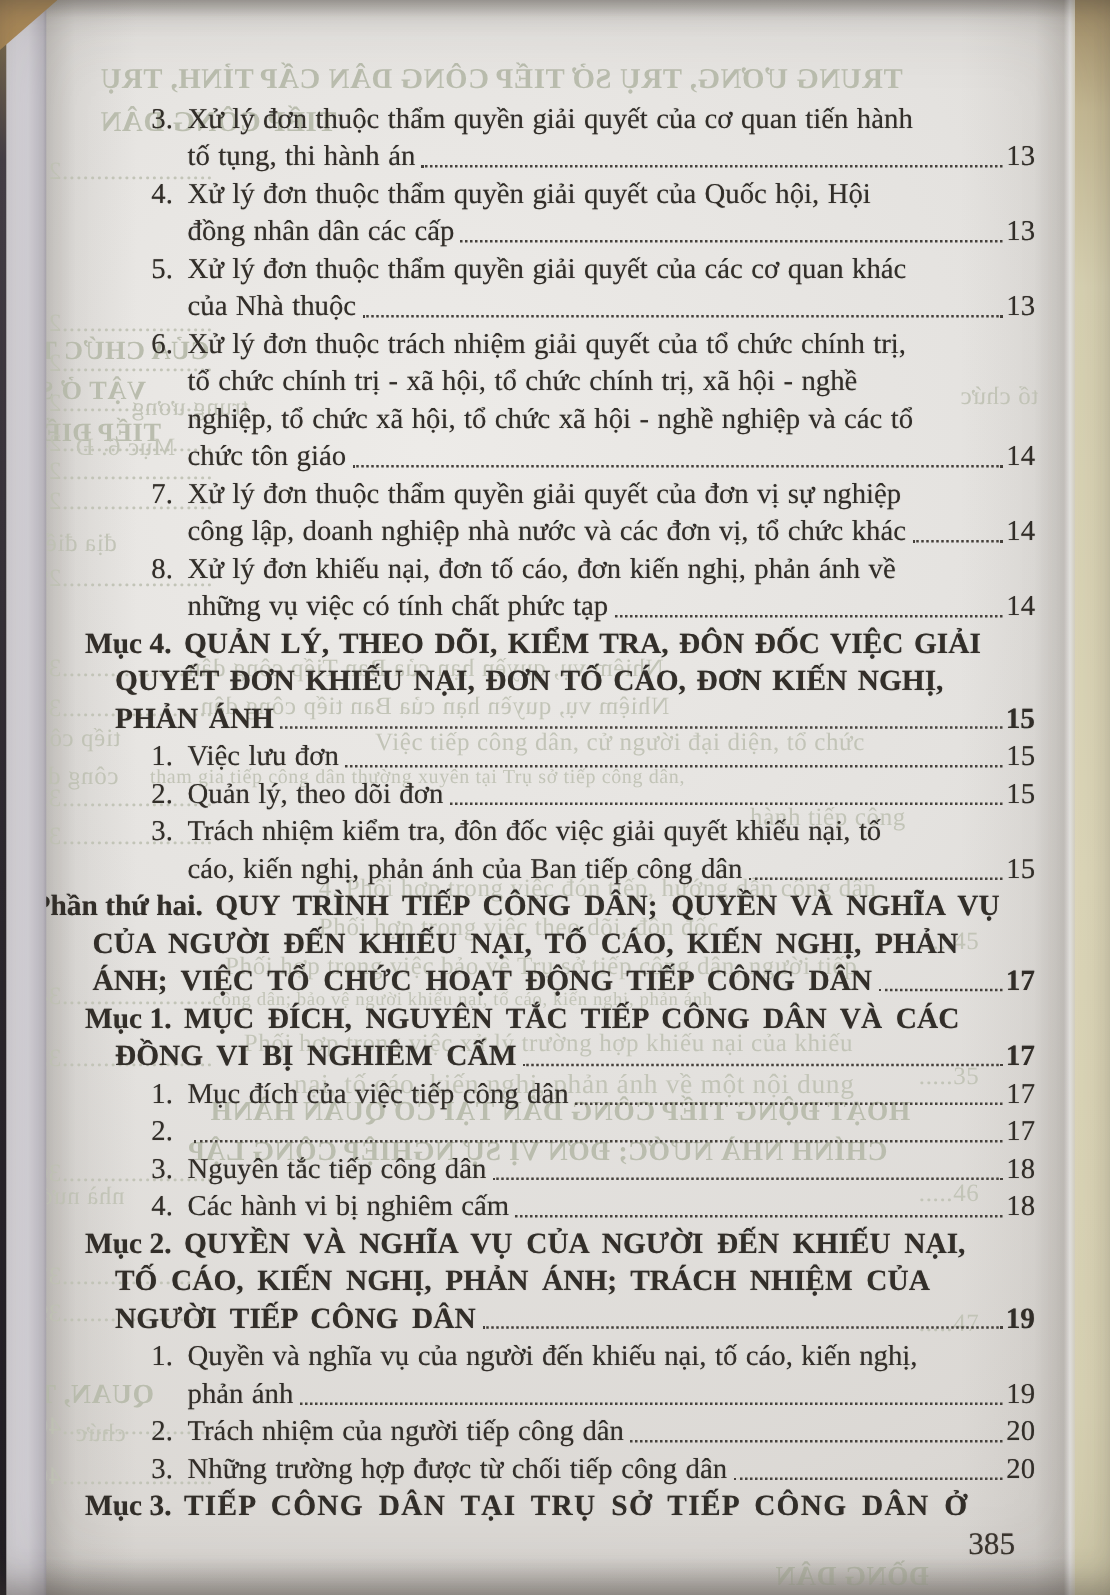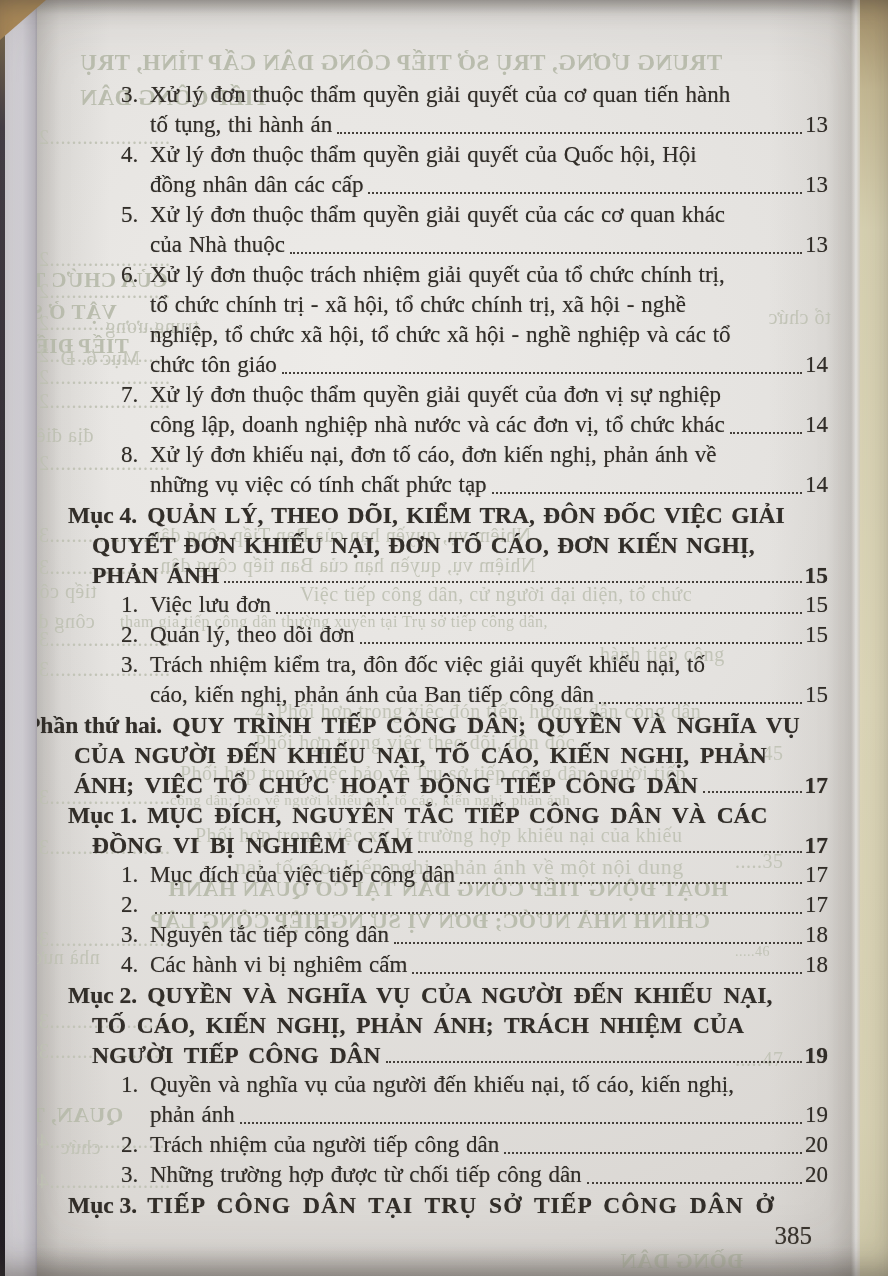--- a/index.html
+++ b/index.html
@@ -108,21 +108,21 @@
       <span class="ghost m lc" style="left: 28px; top: 658px; font-size: 20px;">......................33</span>
       <span class="ghost m lc" style="left: 28px; top: 786px; font-size: 20px;">......................34</span>
       <span class="ghost m lc" style="left: 28px; top: 836px; font-size: 20px;">......................35</span>
       <span class="ghost m lc" style="left: 28px; top: 928px; font-size: 20px;">......................36</span>
       <span class="ghost m lc" style="left: 28px; top: 1010px; font-size: 20px;">......................37</span>
       <span class="ghost m lc" style="left: 28px; top: 1040px; font-size: 20px;">......................39</span>
       <span class="ghost m lc" style="left: 28px; top: 1130px; font-size: 20px;">......................40</span>
       <span class="ghost m lc" style="left: 28px; top: 1170px; font-size: 20px;">......................40</span>
       <span class="ghost lc" style="left: 735px; top: 742px; font-size: 20px;">.....45</span>
       <span class="ghost lc" style="left: 735px; top: 850px; font-size: 20px;">.....35</span>
-      <span class="ghost lc" style="left: 735px; top: 944px; font-size: 14px;">.....46</span>
+      <span class="ghost lc" style="left: 735px; top: 944px; font-size: 20px;">.....46</span>
       <span class="ghost lc" style="left: 735px; top: 1048px; font-size: 20px;">.....47</span>
     </div>
   <div class="toc" id="toc">
       <div class="entry item">
         <div class="line first"><span class="num">3.</span><span class="t">Xử lý đơn thuộc thẩm quyền giải quyết của cơ quan tiến hành</span></div>
         <div class="line cont last">
           <span class="t">tố tụng, thi hành án</span>
           <span class="leader"></span>
           <span class="pg">13</span>
         </div>

